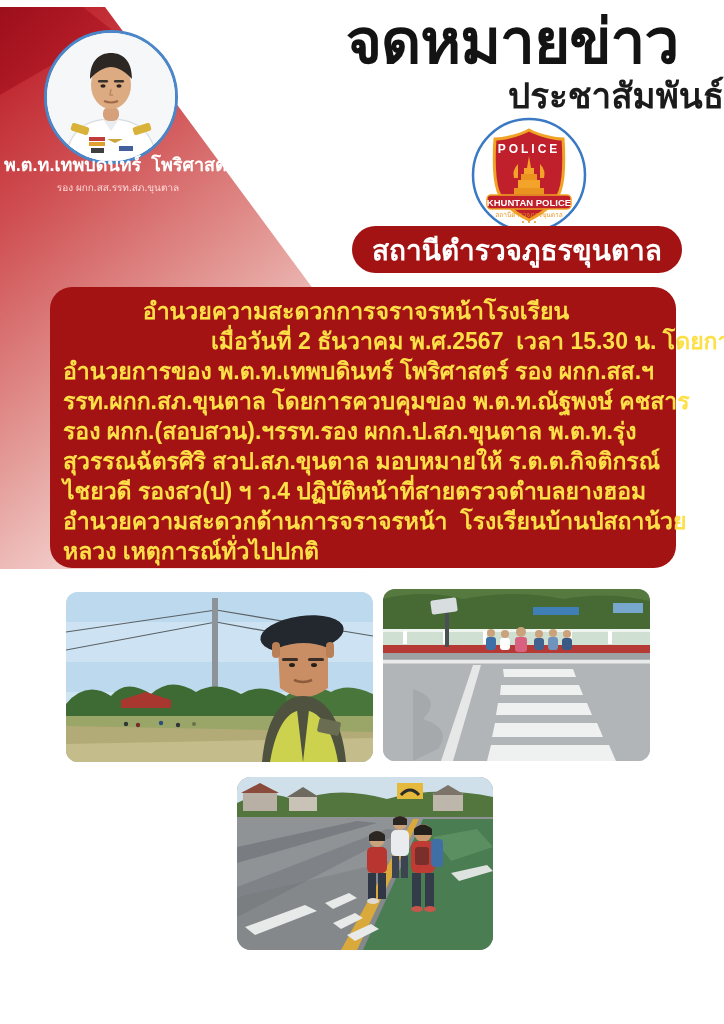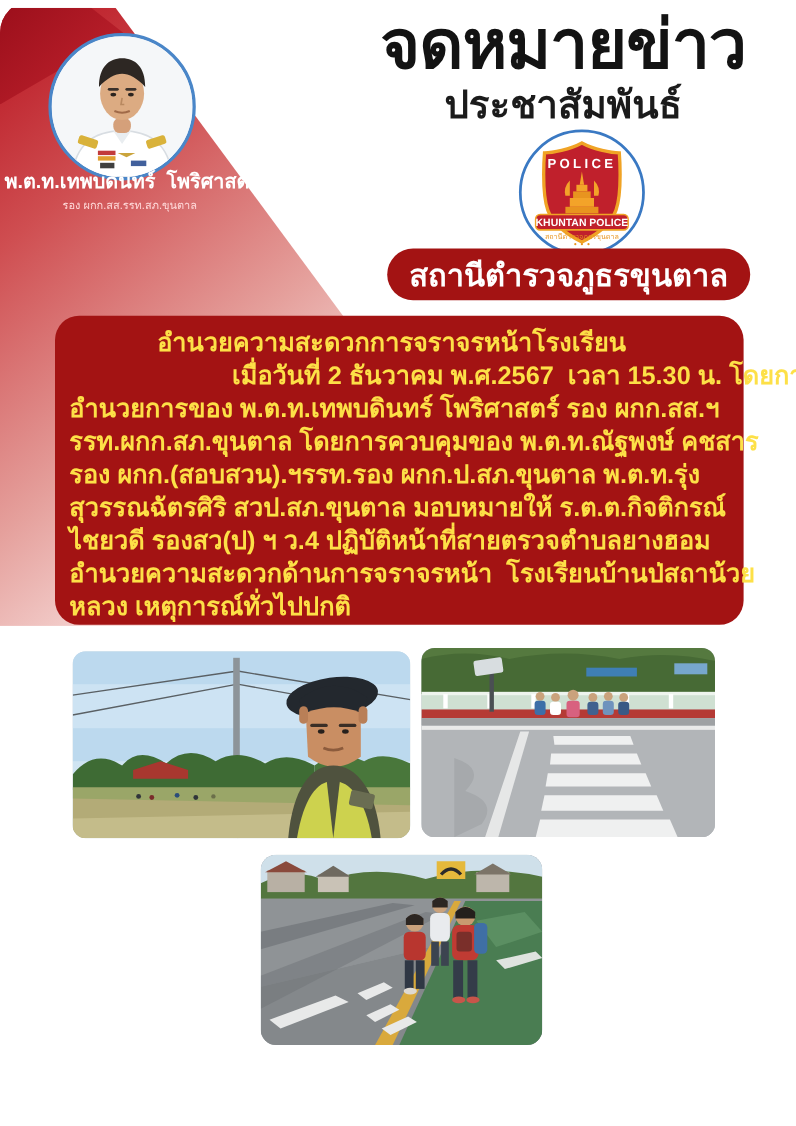--- a/index.html
+++ b/index.html
@@ -1,30 +1,30 @@
 <!DOCTYPE html>
 <html><head>
 <meta charset="utf-8">
 <style>
   html,body{margin:0;padding:0;background:#ffffff;}
   .page{position:relative;width:724px;height:1024px;background:#ffffff;overflow:hidden;
-        font-family:"Liberation Sans",sans-serif;border-radius:30px;}
+        font-family:"Liberation Sans",sans-serif;}
 
   
   .bg-band{position:absolute;top:7px;left:0;width:520px;height:562px;
            clip-path:polygon(0 0,105px 0,100% 100%,0 100%);
            background:linear-gradient(140deg,#b81420 0%,#cf4e51 22%,#e5a09c 48%,#f8e0de 68%,#ffffff 90%);}
   .bg-corner{position:absolute;top:7px;left:0;width:112px;height:88px;
              clip-path:polygon(0 0,74% 0,100% 26%,0 100%);
              background:linear-gradient(135deg,#9c0f1b,#c32530);}
 
   
   .title{position:absolute;left:300px;top:10px;width:424px;text-align:center;
          font-size:62px;line-height:64px;font-weight:900;color:#131313;letter-spacing:-1px;}
-  .subtitle{position:absolute;left:300px;top:76px;width:424px;text-align:center;
+  .subtitle{position:absolute;left:300px;top:76px;width:424px;text-align:right;
             font-size:35px;line-height:40px;font-weight:600;color:#1b1b1b;}
 
   
   .portrait{position:absolute;left:44px;top:30px;width:128px;height:128px;border-radius:50%;
             border:3px solid #4a86c8;background:#f4f6f8;overflow:hidden;}
   .officer-name{position:absolute;left:4px;top:153px;width:228px;text-align:center;
                 color:#ffffff;font-size:18px;font-weight:700;white-space:pre;line-height:24px;}
   .officer-pos{position:absolute;left:4px;top:179px;width:228px;text-align:center;
                color:#ffd9d9;font-size:10px;font-weight:400;line-height:18px;}
 

